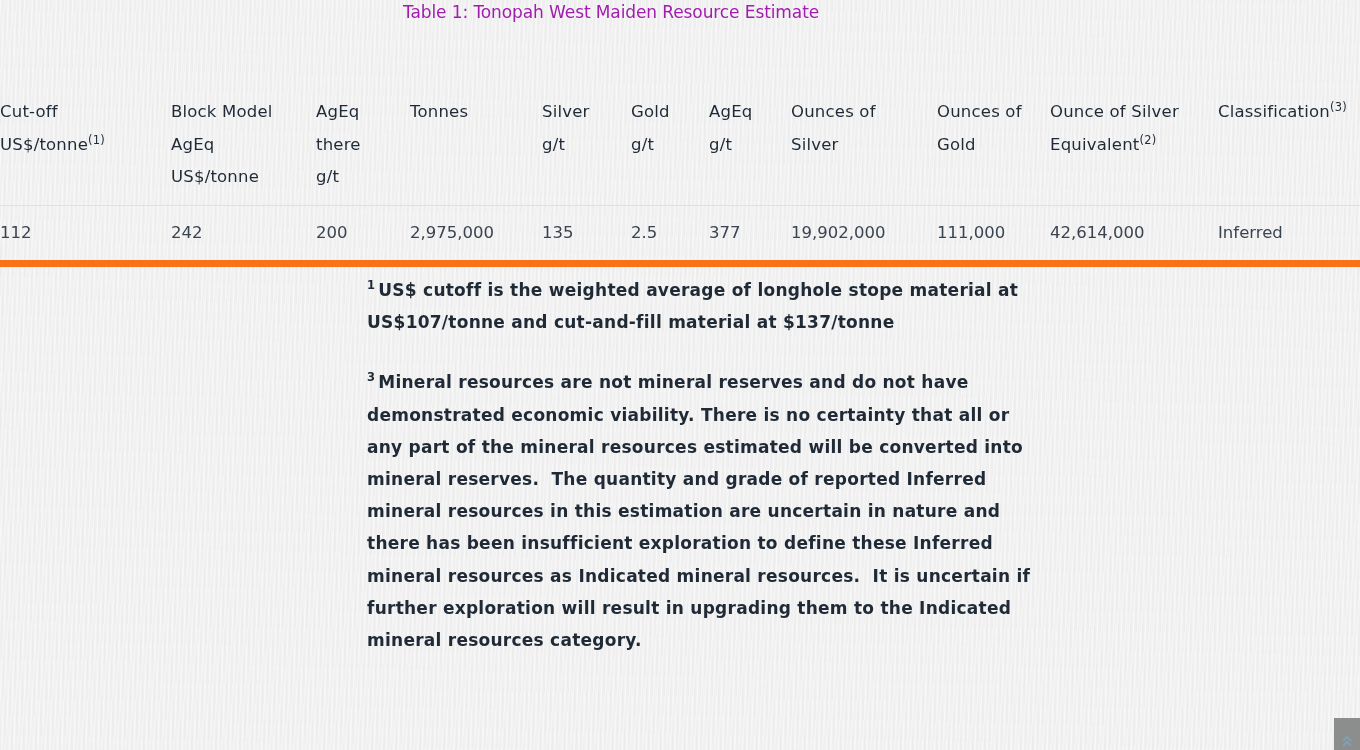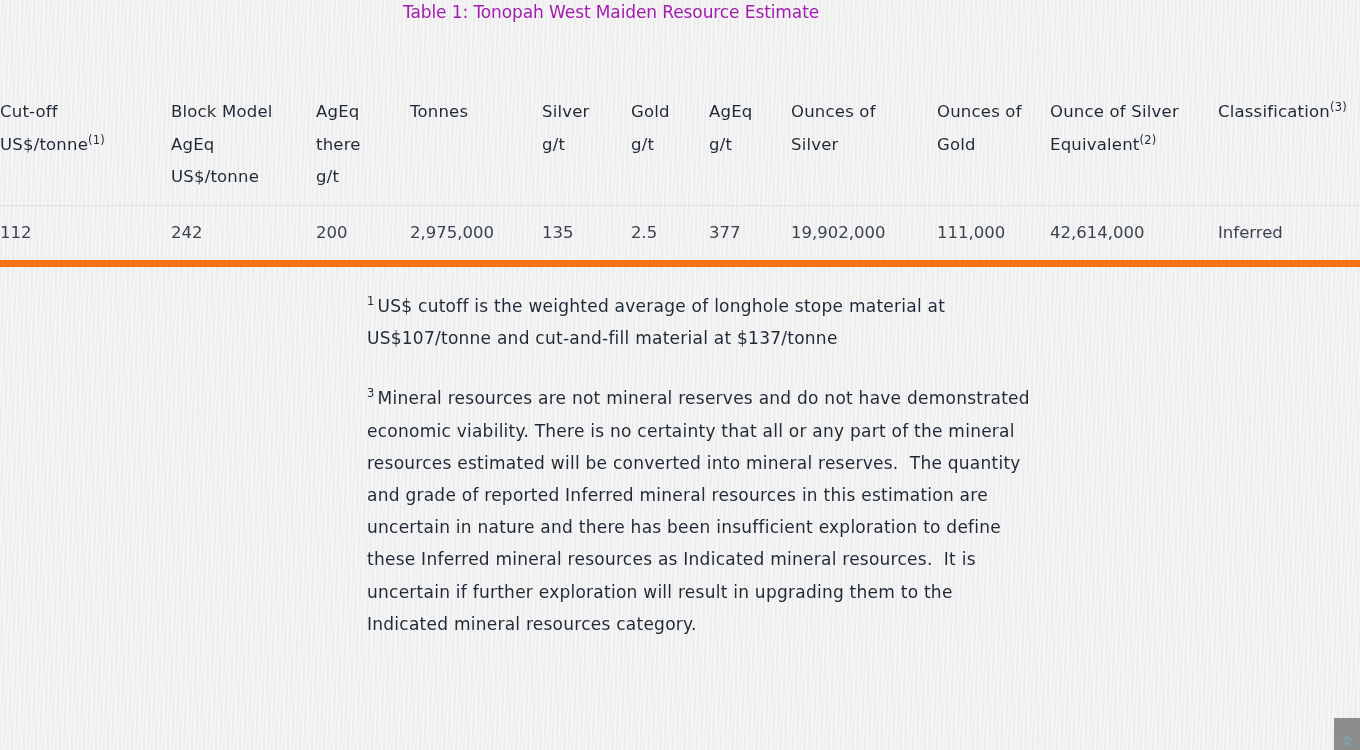--- a/index.html
+++ b/index.html
@@ -64,21 +64,22 @@
       position: absolute;
       left: 367px;
       top: 274px;
       width: 665px;
       font-size: 17px;
       line-height: 32.2px;
       color: #1f2a36;
       letter-spacing: 0.25px;
     }
     .notes p {
-      margin: 16px 0 28px 0;
+      margin: 0 0 28px 0;
+      font-weight: bold;
     }
     .notes sup {
       font-size: 11.5px;
       vertical-align: 7px;
       line-height: 0;
       margin-right: 3px;
     }
     .scroll-top {
       position: absolute;
       left: 1334px;

